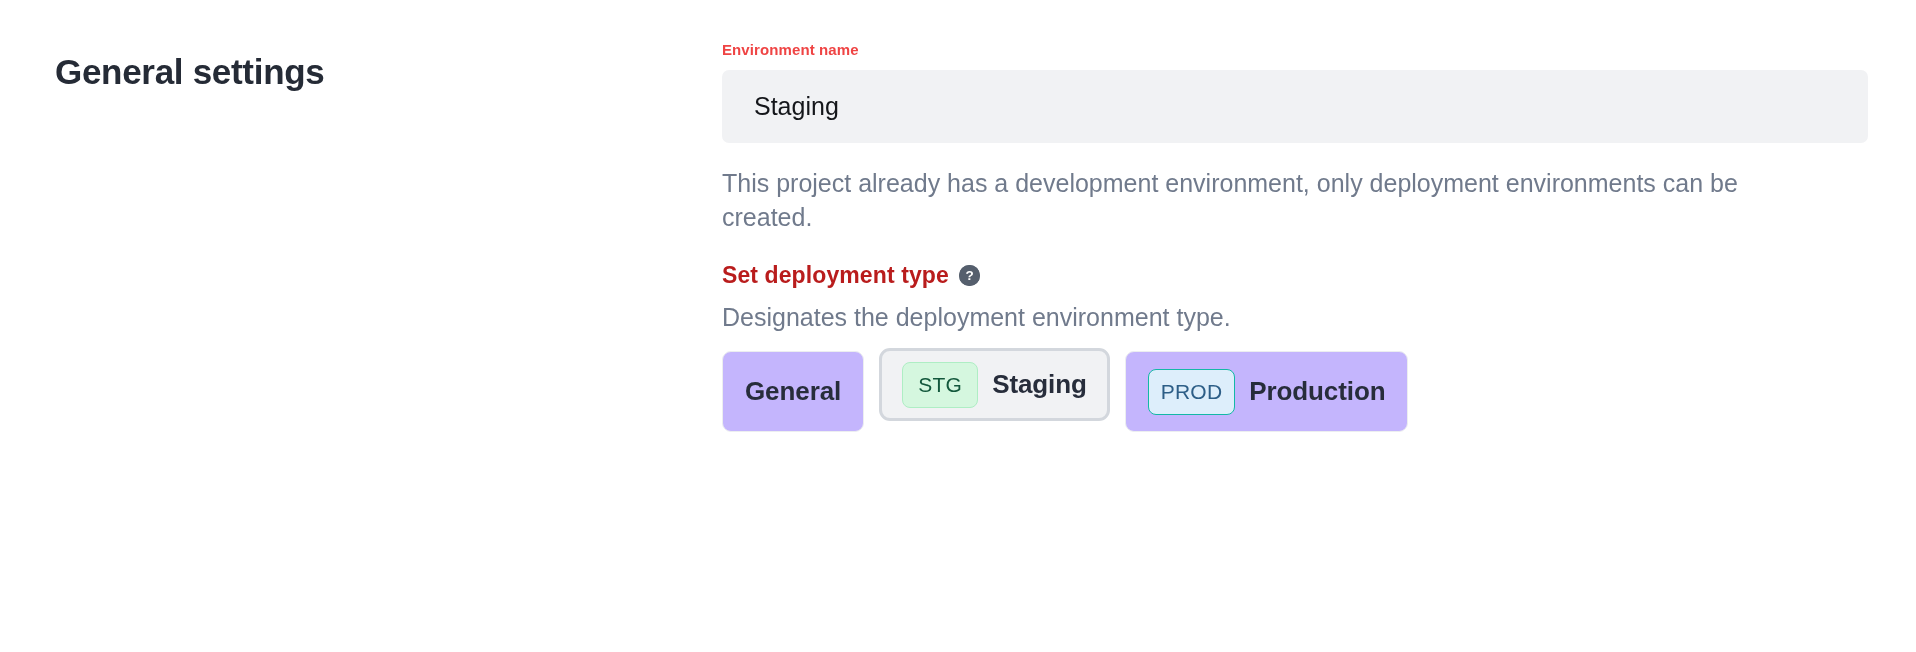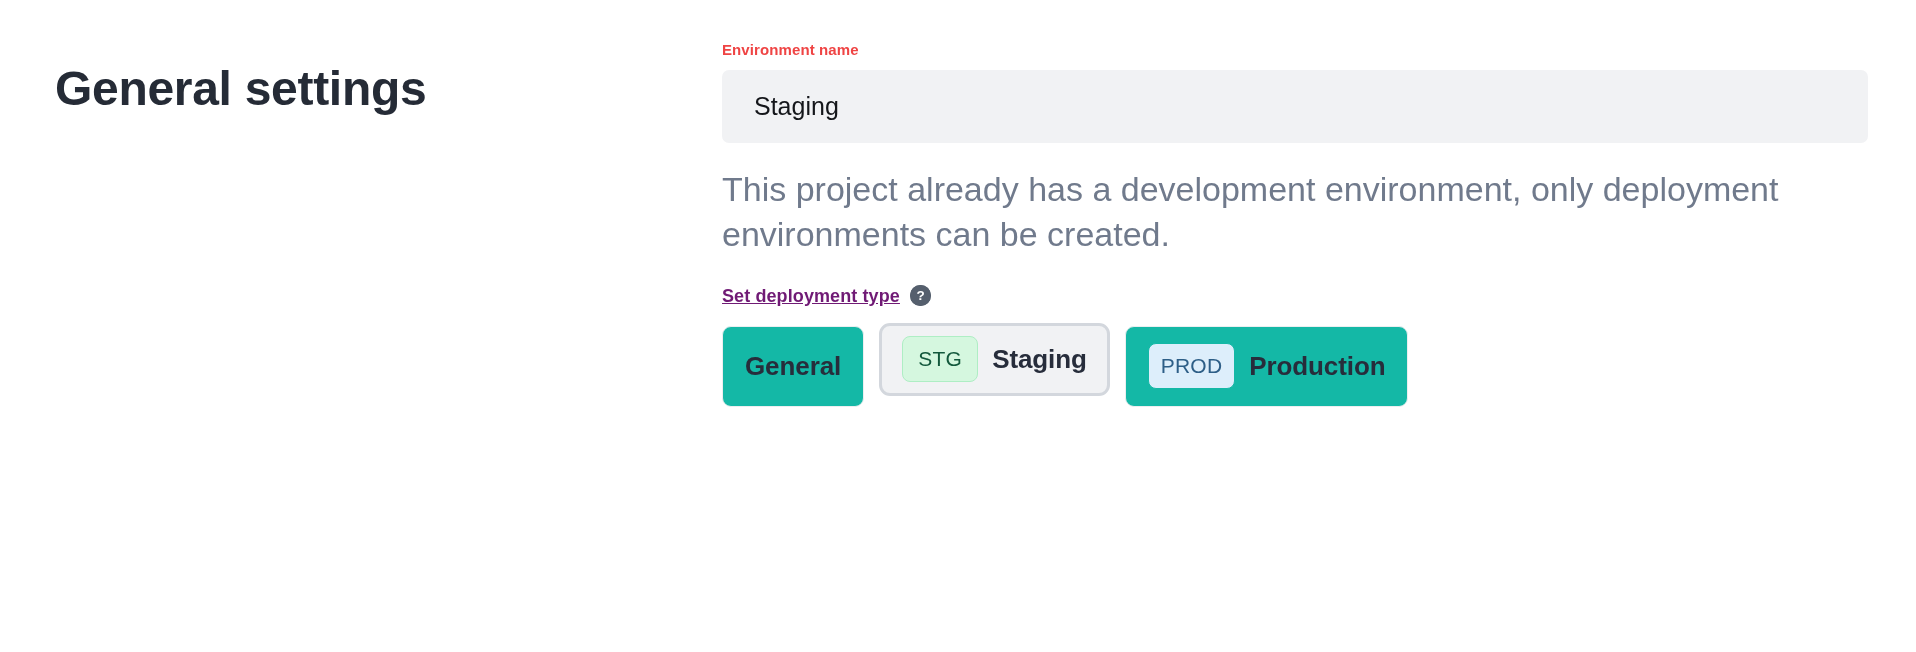--- a/index.html
+++ b/index.html
@@ -22,21 +22,21 @@
     width: 1916px;
     height: 652px;
     background: #ffffff;
   }
 
   
   .section-title {
     position: absolute;
     left: 55px;
     top: 28px;
-    font-size: 48px;
+    font-size: 35px;
     font-weight: 700;
     letter-spacing: -0.3px;
     color: #252b36;
     line-height: 1.2;
     white-space: nowrap;
   }
 
   
   .form-col {
     position: absolute;
@@ -66,44 +66,43 @@
     font-family: "Liberation Sans", sans-serif;
     font-size: 25px;
     color: #14161a;
     line-height: 73px;
     outline: none;
   }
 
   .field-block { margin-bottom: 24px; }
 
   .help-text {
-    font-size: 34px;
+    font-size: 25px;
     color: #707a8c;
     line-height: 1.33;
     margin: 14px 0 0 0;
     max-width: 1110px;
     font-weight: 400;
   }
 
   
   .deploy-section { margin-top: 26px; }
 
   .deploy-label-row {
     display: flex;
     align-items: center;
     gap: 10px;
   }
 
   .deploy-label {
-    font-size: 18px;
-    font-weight: 700;
-    color: #701a75;
+    font-size: 23px;
+    font-weight: 700;
+    color: #b91c1c;
     letter-spacing: 0.1px;
     line-height: 1.35;
-    text-decoration: underline;
   }
 
   .help-icon {
     display: inline-flex;
     align-items: center;
     justify-content: center;
     width: 21px;
     height: 21px;
     border-radius: 50%;
     background: #555f6d;
@@ -132,21 +131,21 @@
     margin-top: 18px;
   }
 
   .option-card {
     box-sizing: border-box;
     display: flex;
     align-items: center;
     gap: 14px;
     height: 81px;
     padding: 0 22px;
-    background: #14b8a6;
+    background: #c4b5fd;
     border: 1px solid #eceef0;
     border-radius: 9px;
     cursor: pointer;
   }
 
   .option-card.selected {
     border: 3px solid #d3d7dd;
     background: #f1f2f4;
     padding: 0 20px;
     height: 73px;
@@ -210,20 +209,21 @@
       <div class="deploy-label-row">
         <span class="deploy-label">Set deployment type</span>
         <span class="help-icon">
           <svg width="21" height="21" viewBox="0 0 21 21" aria-hidden="true">
             <circle cx="10.5" cy="10.5" r="10.5" fill="#555f6d"></circle>
             <text x="10.5" y="15.3" text-anchor="middle" font-family="Liberation Sans, sans-serif" font-size="13.5" font-weight="700" fill="#ffffff">?</text>
           </svg>
         </span>
       </div>
 
+      <p class="deploy-desc">Designates the deployment environment type.</p>
 
       <div class="option-row">
 
         <div class="option-card">
           <span class="option-text">General</span>
         </div>
 
         <div class="option-card selected">
           <span class="badge badge-stg">STG</span>
           <span class="option-text">Staging</span>

